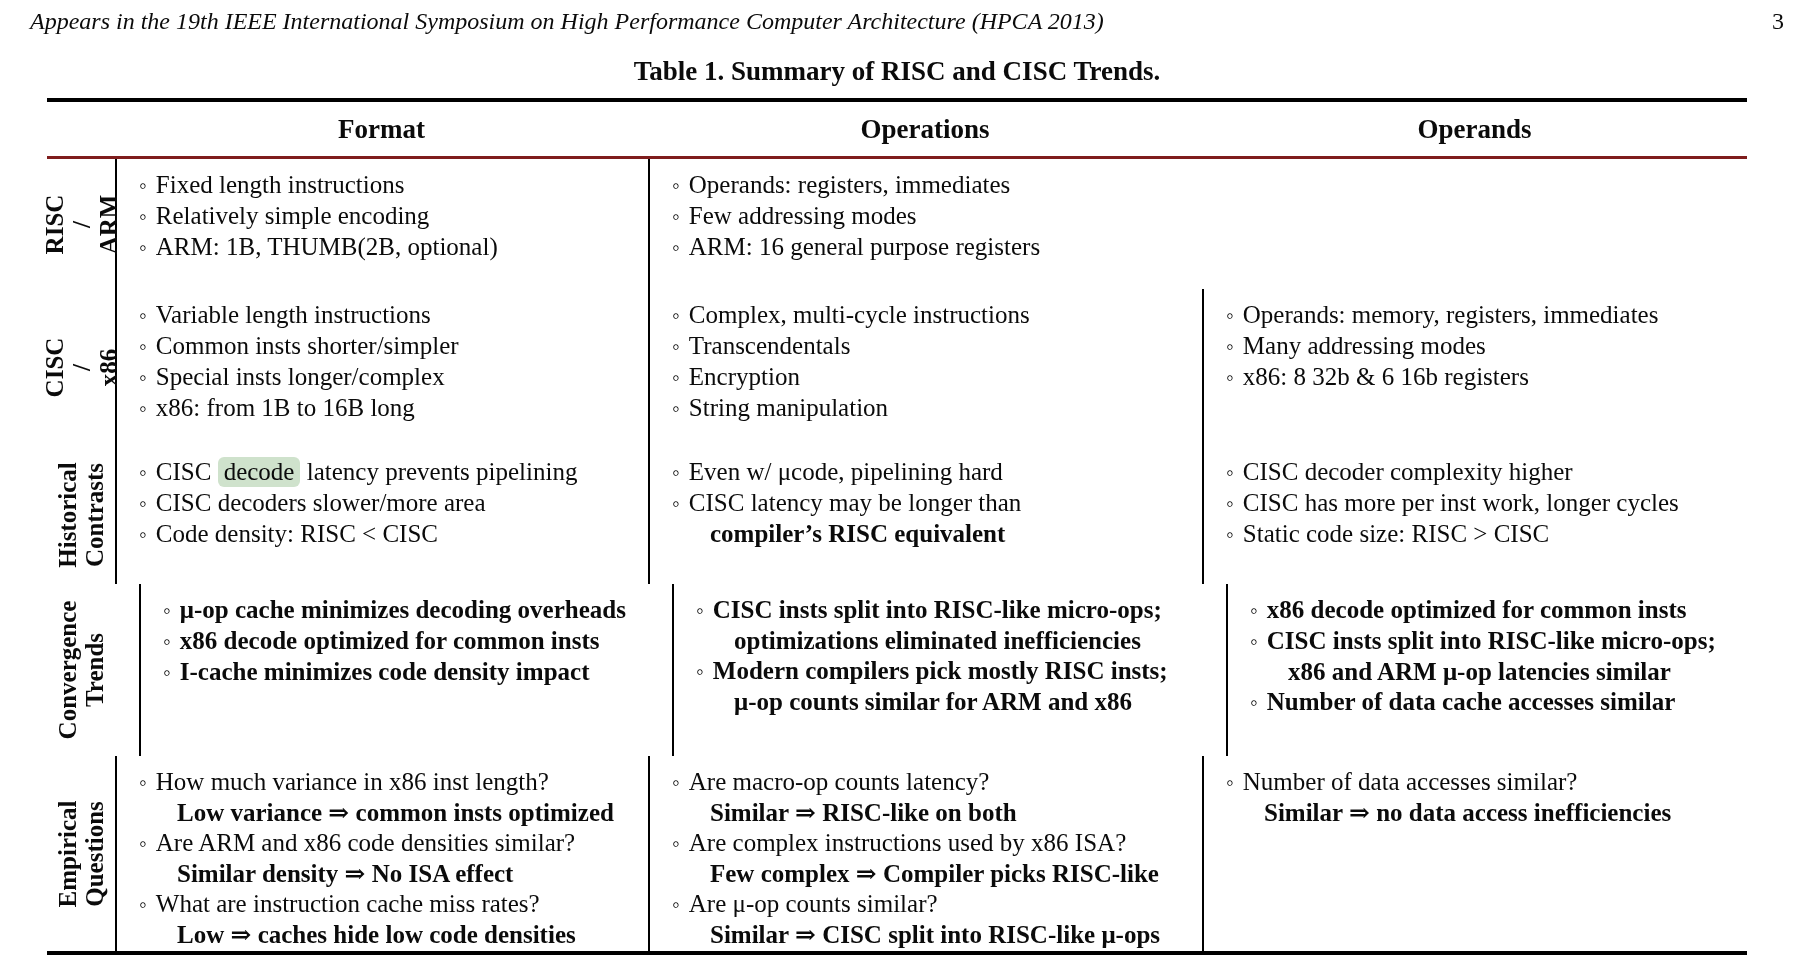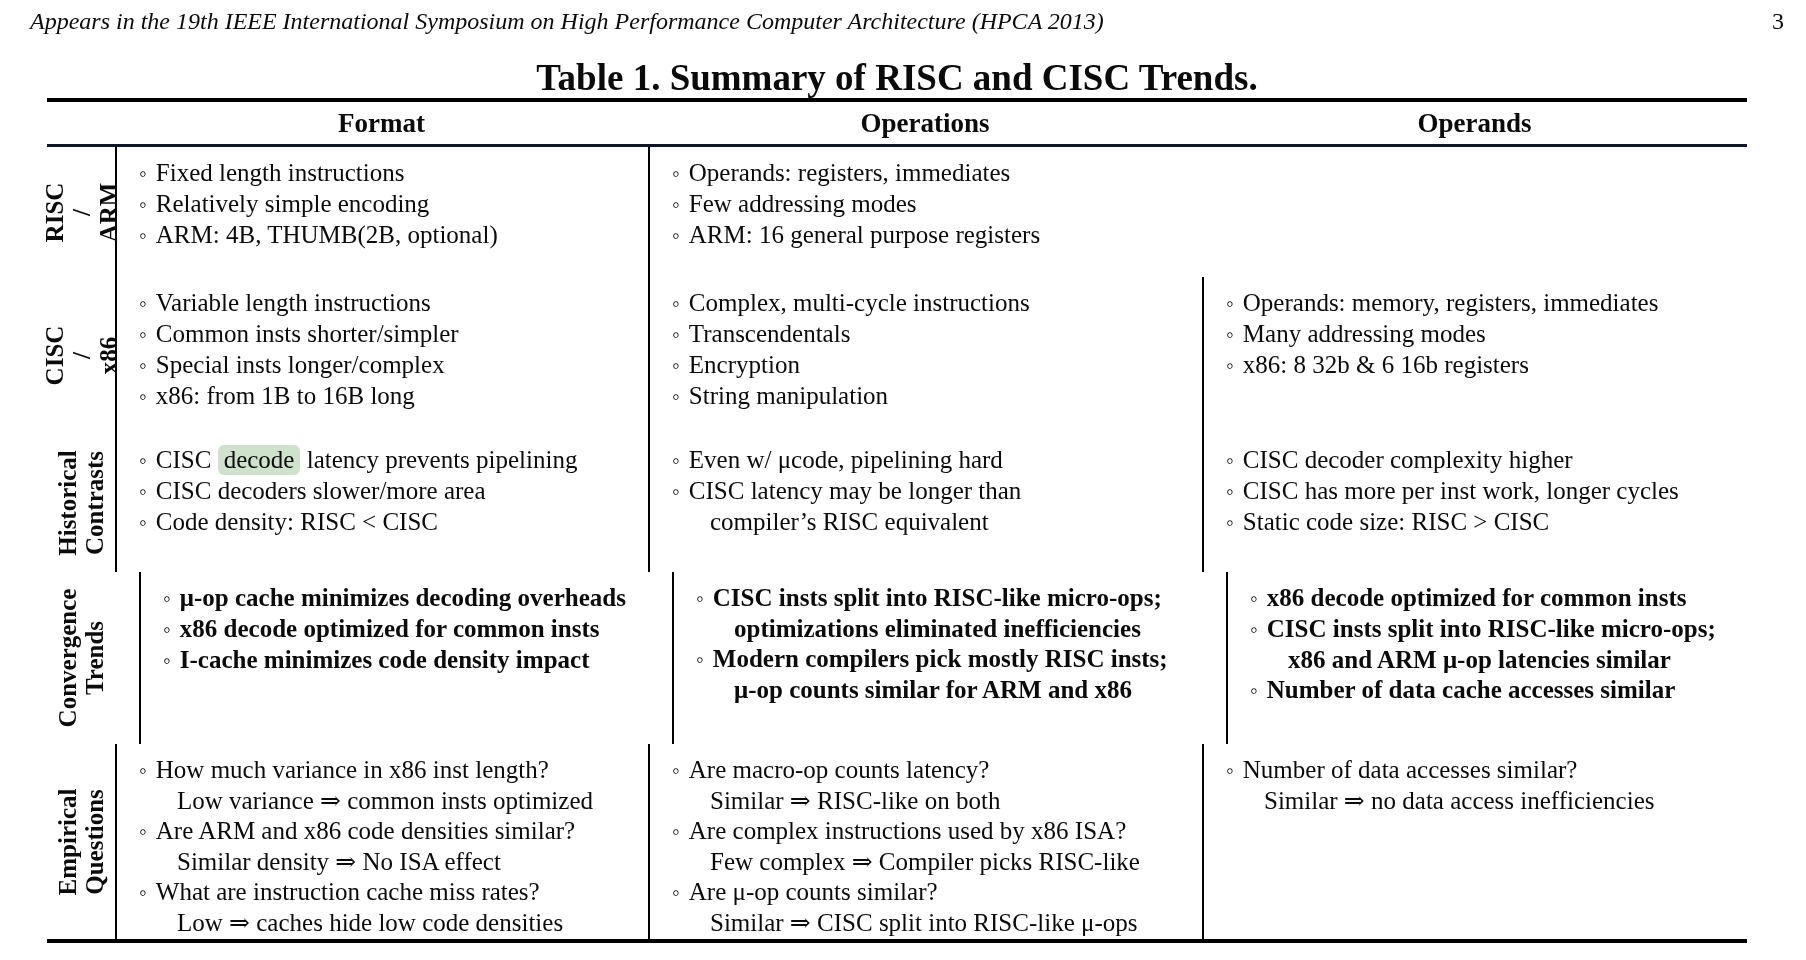--- a/index.html
+++ b/index.html
@@ -12,29 +12,29 @@
   }
   .doc-header {
     position:absolute; top:8px; left:30px; right:22px;
     display:flex; justify-content:space-between; align-items:flex-start;
     font-size:24px;
   }
   .doc-header .running-title { font-style:italic; }
   .doc-header .page-num { font-style:normal; }
   .table-title {
     position:absolute; top:56px; left:47px; width:1700px;
-    text-align:center; font-weight:bold; font-size:37px;
+    text-align:center; font-weight:bold; font-size:27px;
   }
   .rtable {
     position:absolute; top:98px; left:47px; width:1700px;
     border-top:4px solid #000; border-bottom:4px solid #000;
   }
   .thead {
     display:grid; grid-template-columns:68px 533px 554px 1fr;
-    height:45px; border-bottom:3px solid #0f172a; align-items:center;
+    height:57px; border-bottom:3px solid #7f1d1d; align-items:center;
   }
   .thead .col-h { text-align:center; font-weight:bold; font-size:27px; }
   .tbody { width:100%; }
   .rowgroup { display:grid; grid-template-columns:68px 533px 554px 1fr; }
   .rg1 { min-height:130px; }
   .rg2 { min-height:157px; }
   .rg3 { min-height:138px; }
   .rg4 { min-height:172px; }
   .rg5 { min-height:195px; }
   .bold-row .cell { font-weight:bold;margin-left:24px; }
@@ -43,21 +43,21 @@
     transform:rotate(-90deg); transform-origin:center;
     font-weight:bold; font-size:25px; line-height:27px;
     text-align:center; white-space:pre-line;
   }
   .cell {
     border-left:2px solid #000;
     padding:11px 8px 0 22px;
     font-size:25px; line-height:30px;
   }
   .line { white-space:nowrap; }
-  .line.cont { margin-left:38px; }
+  .line.cont { margin-left:38px;font-weight:bold; }
   .bullet { display:inline-block; margin-right:9px; font-size:22px; }
   .hl { background:var(--hl); border-radius:6px; padding:1px 6px 2px 6px; }
 </style>
 </head>
 <body>
 
 <div class="paper">
   <div class="doc-header">
     <span class="running-title">Appears in the 19th IEEE International Symposium on High Performance Computer Architecture (HPCA 2013)</span>
     <span class="page-num">3</span>
@@ -74,21 +74,21 @@
     </div>
     <div class="tbody">
         <div class="rowgroup rg1">
           <div class="lab">
             <div class="lab-inner">RISC /
 ARM</div>
           </div>
           <div class="cell">
             <div class="line"><span class="bullet">◦</span><span>Fixed length instructions</span></div>
             <div class="line"><span class="bullet">◦</span><span>Relatively simple encoding</span></div>
-            <div class="line"><span class="bullet">◦</span><span>ARM: 4B, THUMB(2B, optional)</span></div>
+            <div class="line"><span class="bullet">◦</span><span>ARM: 1B, THUMB(2B, optional)</span></div>
           </div>
           <div class="cell">
             <div class="line"><span class="bullet">◦</span><span>Operands: registers, immediates</span></div>
             <div class="line"><span class="bullet">◦</span><span>Few addressing modes</span></div>
             <div class="line"><span class="bullet">◦</span><span>ARM: 16 general purpose registers</span></div>
           </div>
         </div>
         <div class="rowgroup rg2">
           <div class="lab">
             <div class="lab-inner">CISC /

